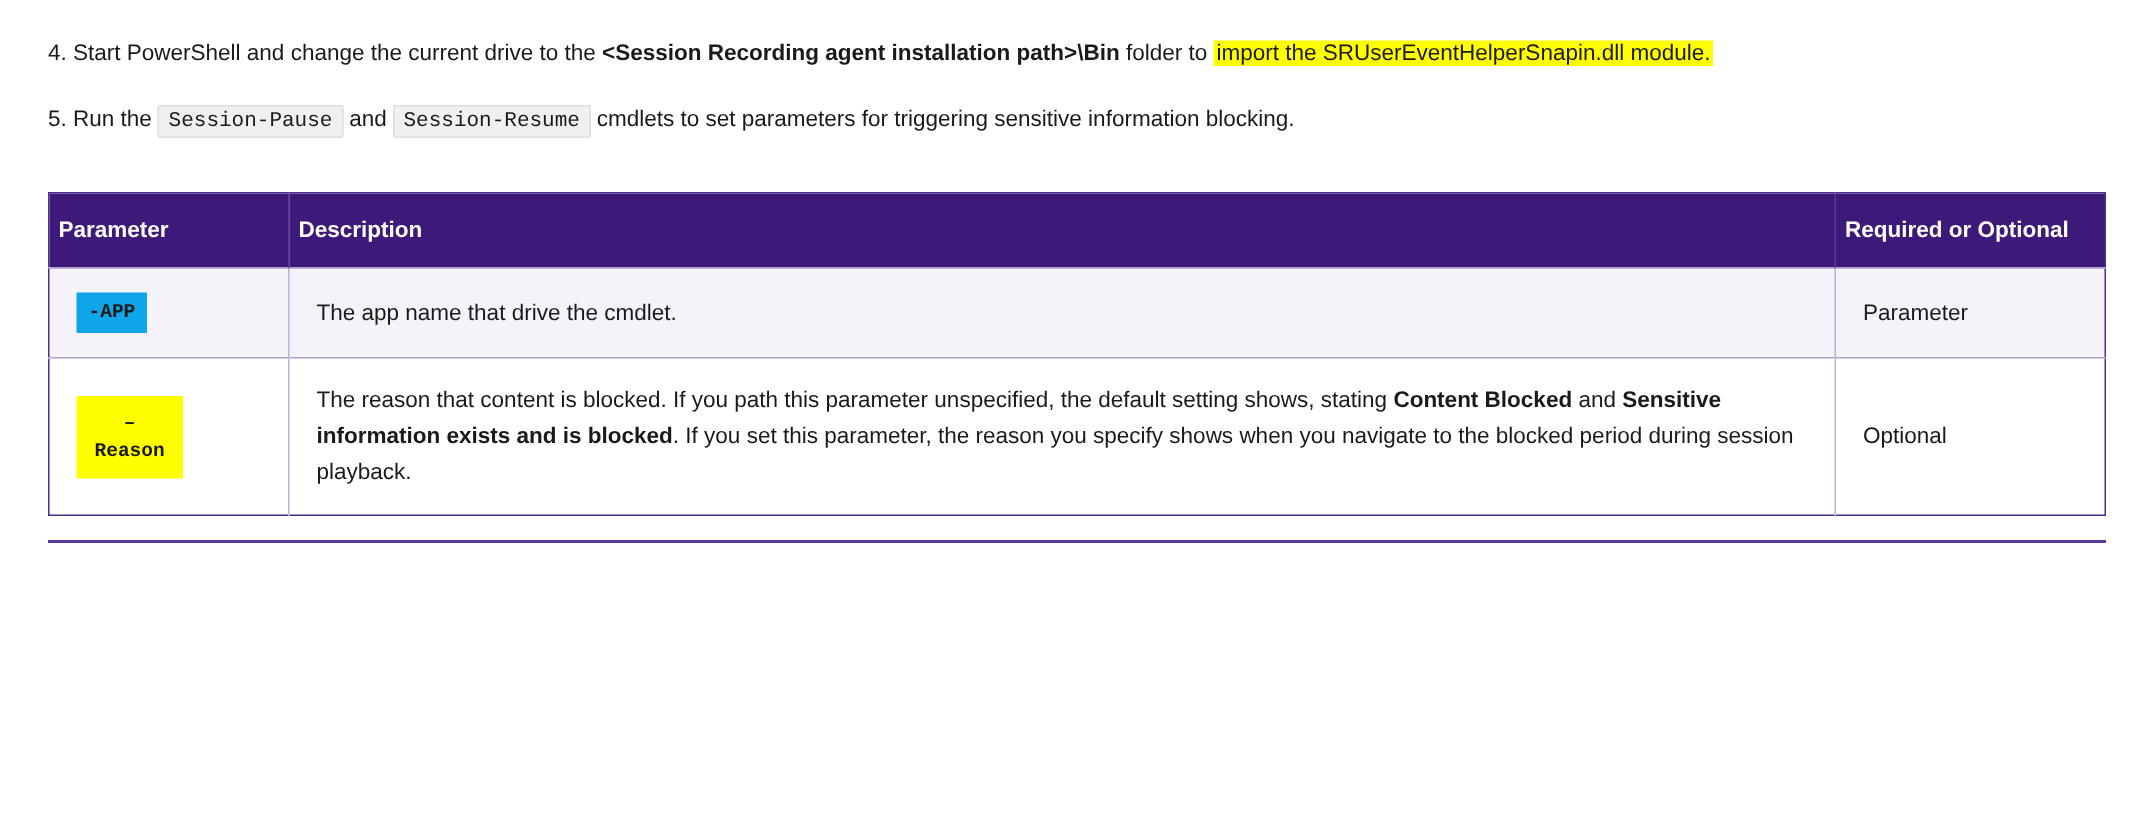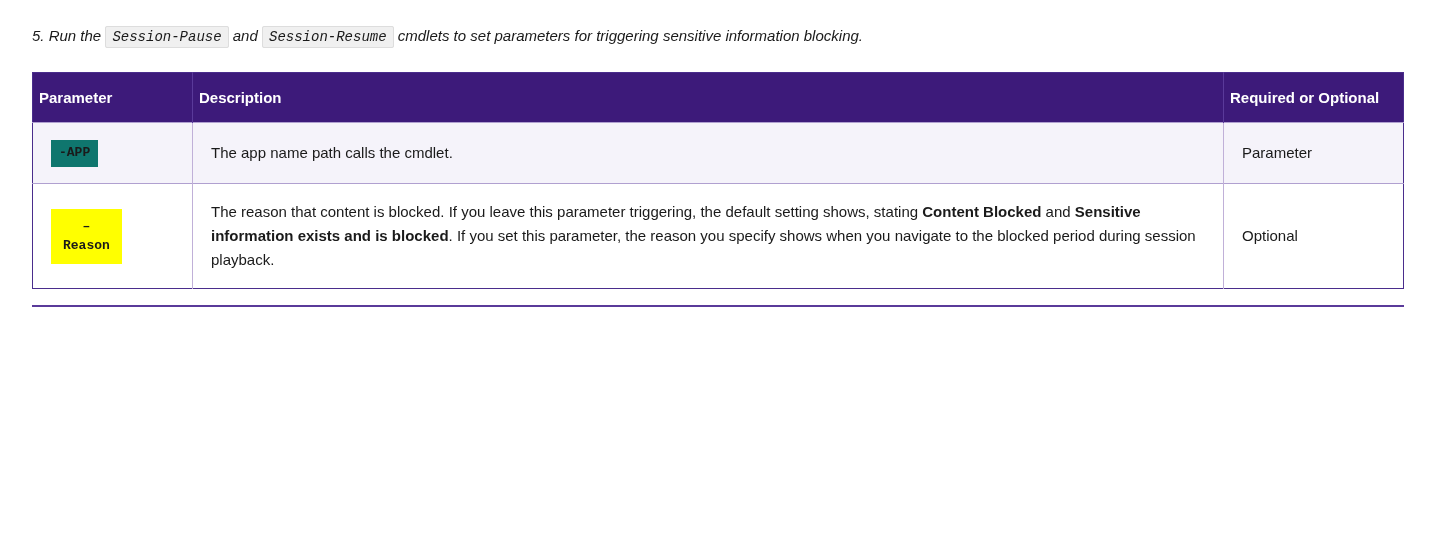--- a/index.html
+++ b/index.html
@@ -22,24 +22,23 @@
       max-width: 1380px;
     }
 
     .step-4 {
       margin-bottom: 20px;
       line-height: 1.6;
       font-size: 15px;
     }
 
     .step-5 {
-      margin-bottom: 24px;
+      margin-bottom: 36px;
       line-height: 1.6;
       font-size: 15px;
-      font-style: italic;
     }
 
     .highlight-yellow {
       background-color: #ffff00;
       padding: 0 2px;
     }
 
     code {
       background-color: #f0f0f0;
       border: 1px solid #ddd;
@@ -106,21 +105,21 @@
     .row-even {
       background-color: #f5f3fa;
     }
 
     .row-odd {
       background-color: #ffffff;
     }
 
     .param-badge {
       display: inline-block;
-      background-color: #0f766e;
+      background-color: #0ea5e9;
       padding: 3px 8px;
       font-family: 'Courier New', Courier, monospace;
       font-size: 13px;
       font-weight: 600;
       color: #1a1a1a;
     }
 
     .param-badge-reason {
       display: inline-block;
       background-color: #ffff00;
@@ -137,52 +136,55 @@
       border: none;
       border-top: 2px solid #5a3a9a;
       margin-top: 8px;
     }
   </style>
 </head>
 <body>
 
 <div class="content-area">
 
+  <p class="step-4">
+    <span>4. Start PowerShell and change the current drive to the </span><strong>&lt;Session Recording agent installation path&gt;\Bin</strong><span> folder to </span><span class="highlight-yellow">import the SRUserEventHelperSnapin.dll module.</span>
+  </p>
 
   <p class="step-5">
     <span>5. Run the </span><code>Session-Pause</code><span> and </span><code>Session-Resume</code><span> cmdlets to set parameters for triggering sensitive information blocking.</span>
   </p>
 
   <table class="table-wrapper">
     <thead class="table-header">
       <tr>
         <th class="col-parameter">Parameter</th>
         <th class="col-description">Description</th>
         <th class="col-required">Required or Optional</th>
       </tr>
     </thead>
     <tbody class="table-body">
 
       <tr class="row-even">
         <td>
           <span class="param-badge">-APP</span>
         </td>
-        <td>The app name path calls the cmdlet.</td>
+        <td>The app name that drive the cmdlet.</td>
         <td>Parameter</td>
       </tr>
 
       <tr class="row-odd">
         <td>
           <span class="param-badge-reason">
             <span>–</span><br>
             <span>Reason</span>
           </span>
         </td>
         <td>
-          <span>The reason that content is blocked. If you leave this parameter triggering, the default setting shows, stating </span><strong>Content Blocked</strong><span> and </span><strong>Sensitive information exists and is blocked</strong><span>. If you set this parameter, the reason you specify shows when you navigate to the blocked period during session playback.</span>
+          <span>The reason that content is blocked. If you path this parameter unspecified, the default setting shows, stating </span><strong>Content Blocked</strong><span> and </span><strong>Sensitive information exists and is blocked</strong><span>. If you set this parameter, the reason you specify shows when you navigate to the blocked period during session playback.</span>
         </td>
         <td>Optional</td>
       </tr>
     </tbody>
   </table>
 
   <hr class="bottom-rule">
 </div>
 
 </body></html>

